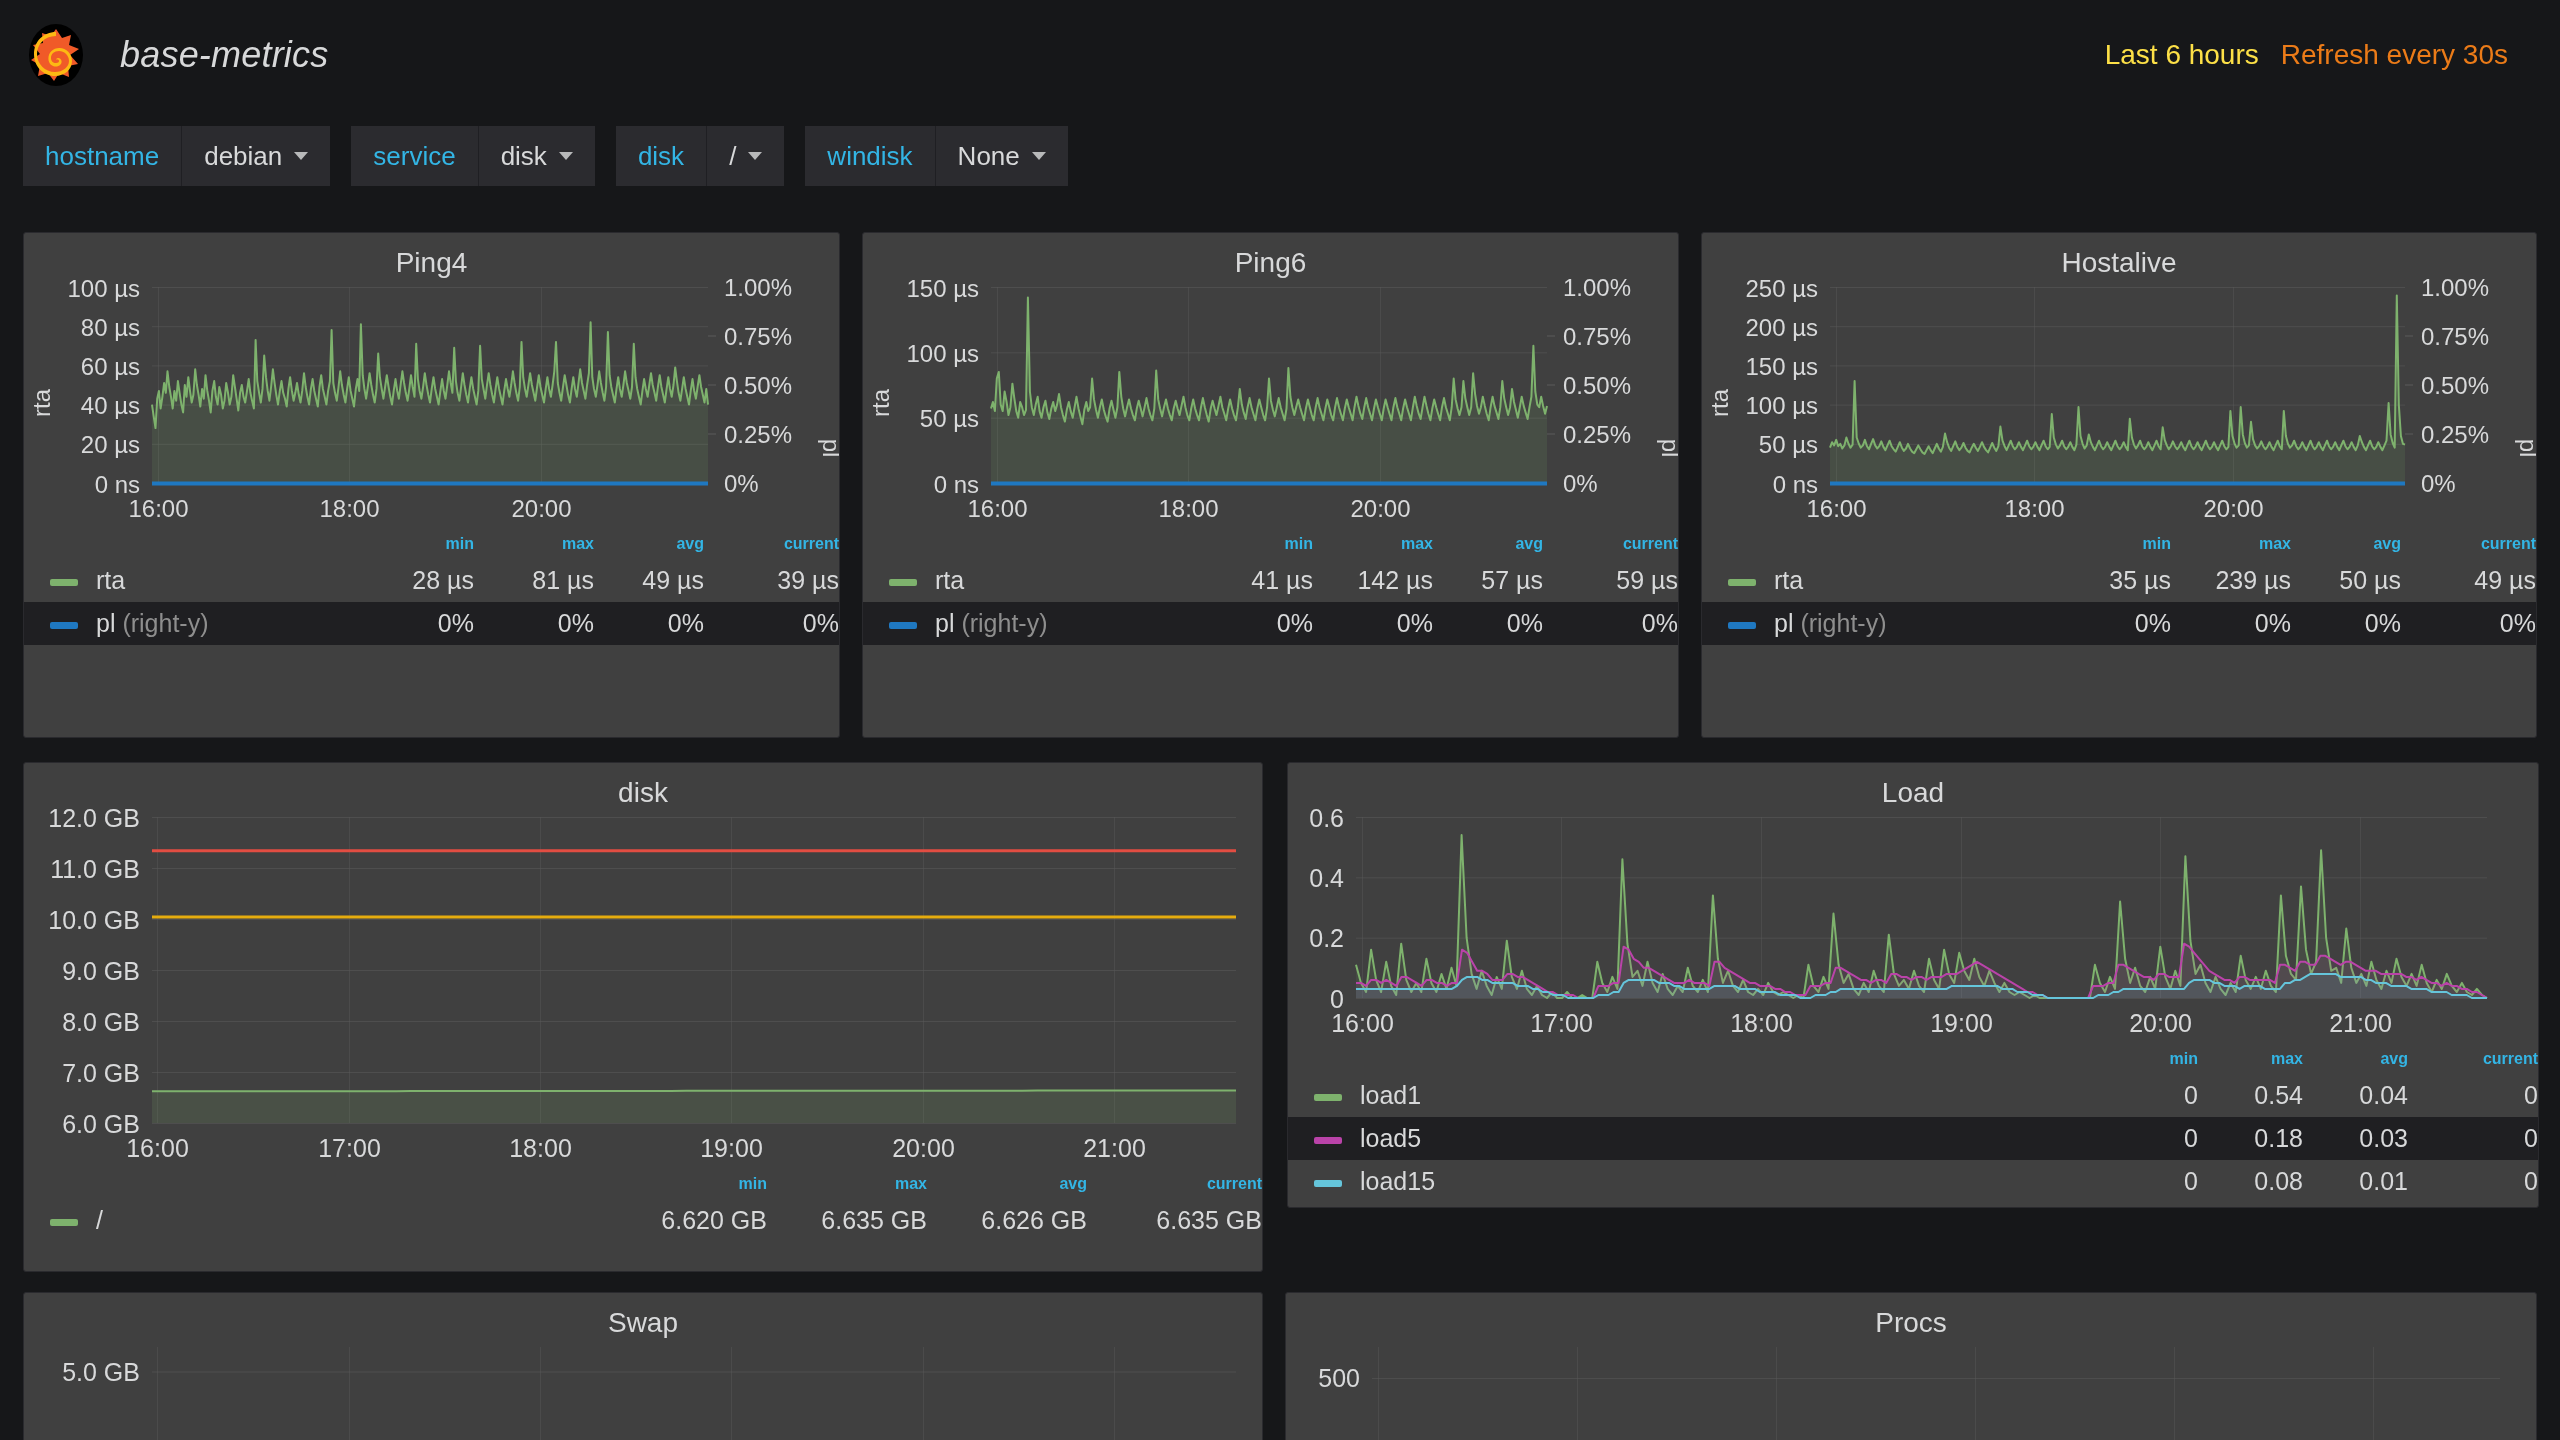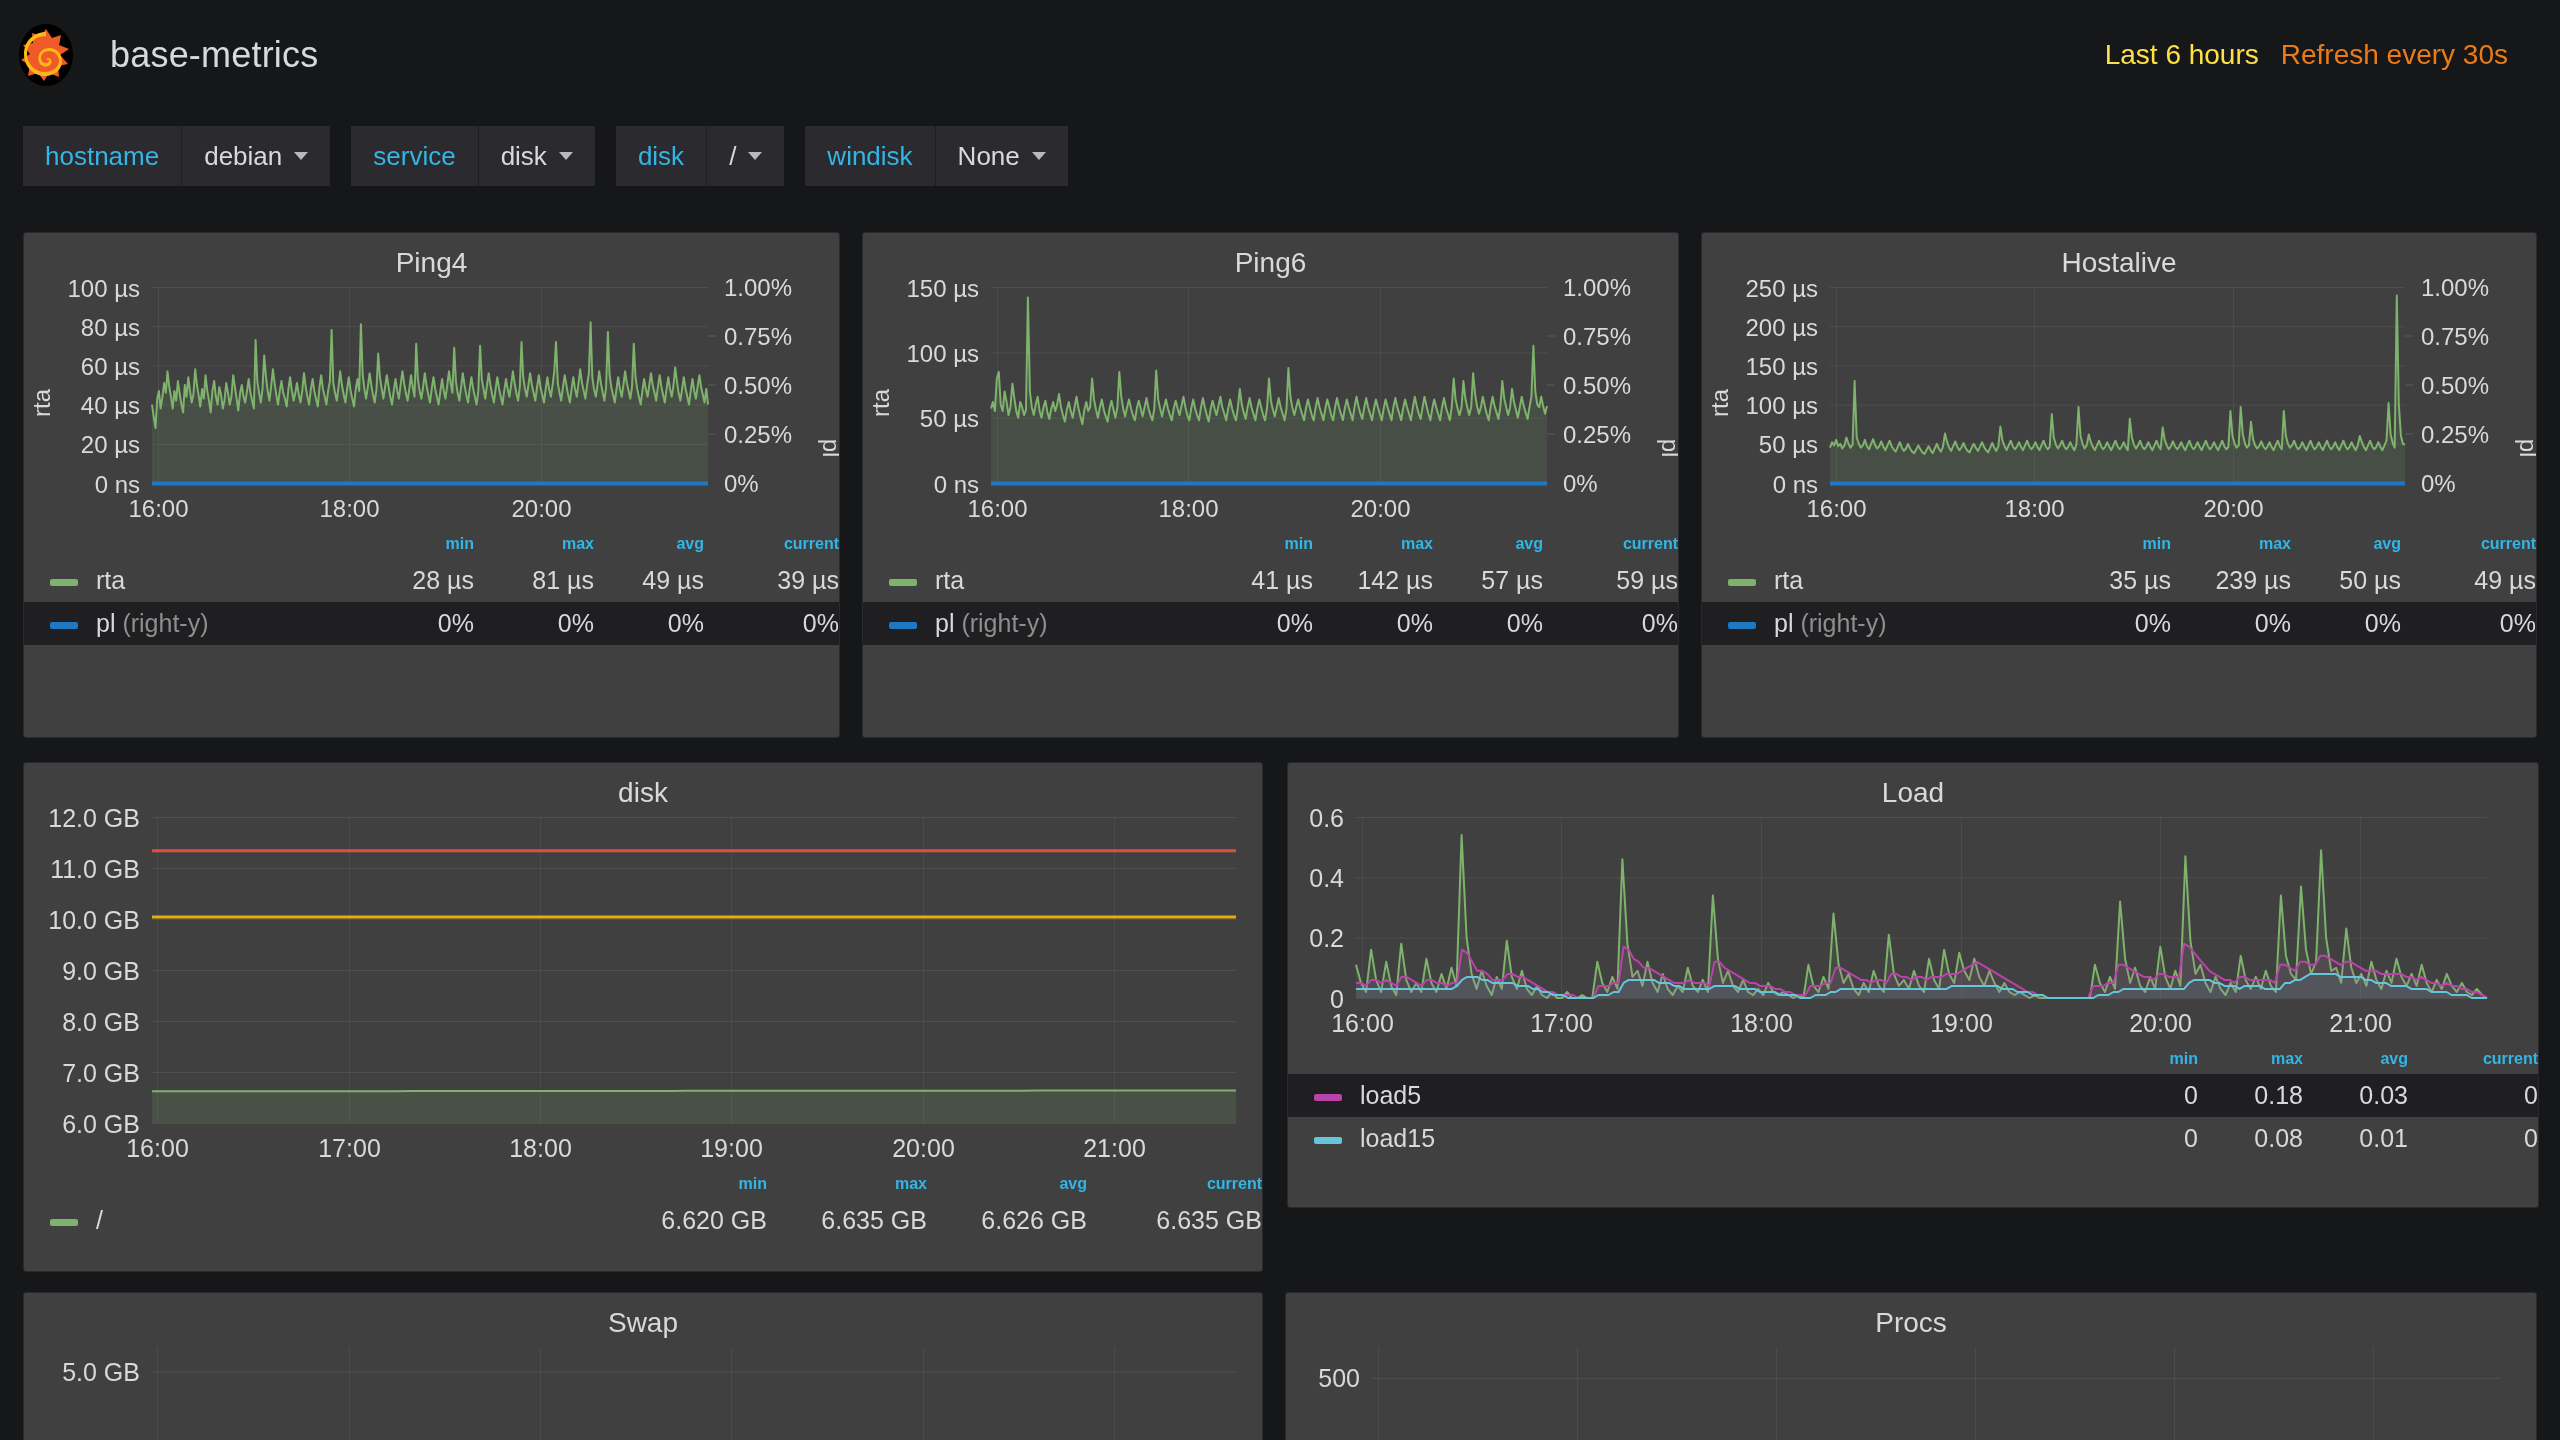--- a/index.html
+++ b/index.html
@@ -11,21 +11,21 @@
     color: #d8d9da;
     overflow: hidden;
   }
   .dash { position: relative; width: 2560px; height: 1440px; }
 
   
   .header {
     position: absolute; left: 0; top: 0; width: 2560px; height: 110px;
     display: flex; align-items: center;
   }
-  .brand { display: flex; align-items: center; padding-left: 14px; }
+  .brand { display: flex; align-items: center; padding-left: 24px; font-style: italic; }
   .logo { width: 64px; height: 64px; flex: 0 0 64px; }
   .dash-title {
     font-size: 36px; color: #d8d9da; margin-left: 32px;
     font-weight: 400; white-space: nowrap; letter-spacing: .2px;
   }
   .header-right {
     margin-left: auto; padding-right: 52px;
     display: flex; align-items: center; gap: 22px;
     font-size: 28px;
   }
@@ -441,20 +441,27 @@
           <thead>
             <tr>
               <th style="text-align:left"></th>
               <th style="width:105px">min</th>
               <th style="width:105px">max</th>
               <th style="width:105px">avg</th>
               <th style="width:130px">current</th>
             </tr>
           </thead>
           <tbody>
+            <tr class="">
+              <td class="series"><span class="swatch" style="background:#7EB26D"></span>load1</td>
+              <td class="num">0</td>
+              <td class="num">0.54</td>
+              <td class="num">0.04</td>
+              <td class="num">0</td>
+            </tr>
             <tr class="alt">
               <td class="series"><span class="swatch" style="background:#BA43A9"></span>load5</td>
               <td class="num">0</td>
               <td class="num">0.18</td>
               <td class="num">0.03</td>
               <td class="num">0</td>
             </tr>
             <tr class="">
               <td class="series"><span class="swatch" style="background:#65C5DB"></span>load15</td>
               <td class="num">0</td>

